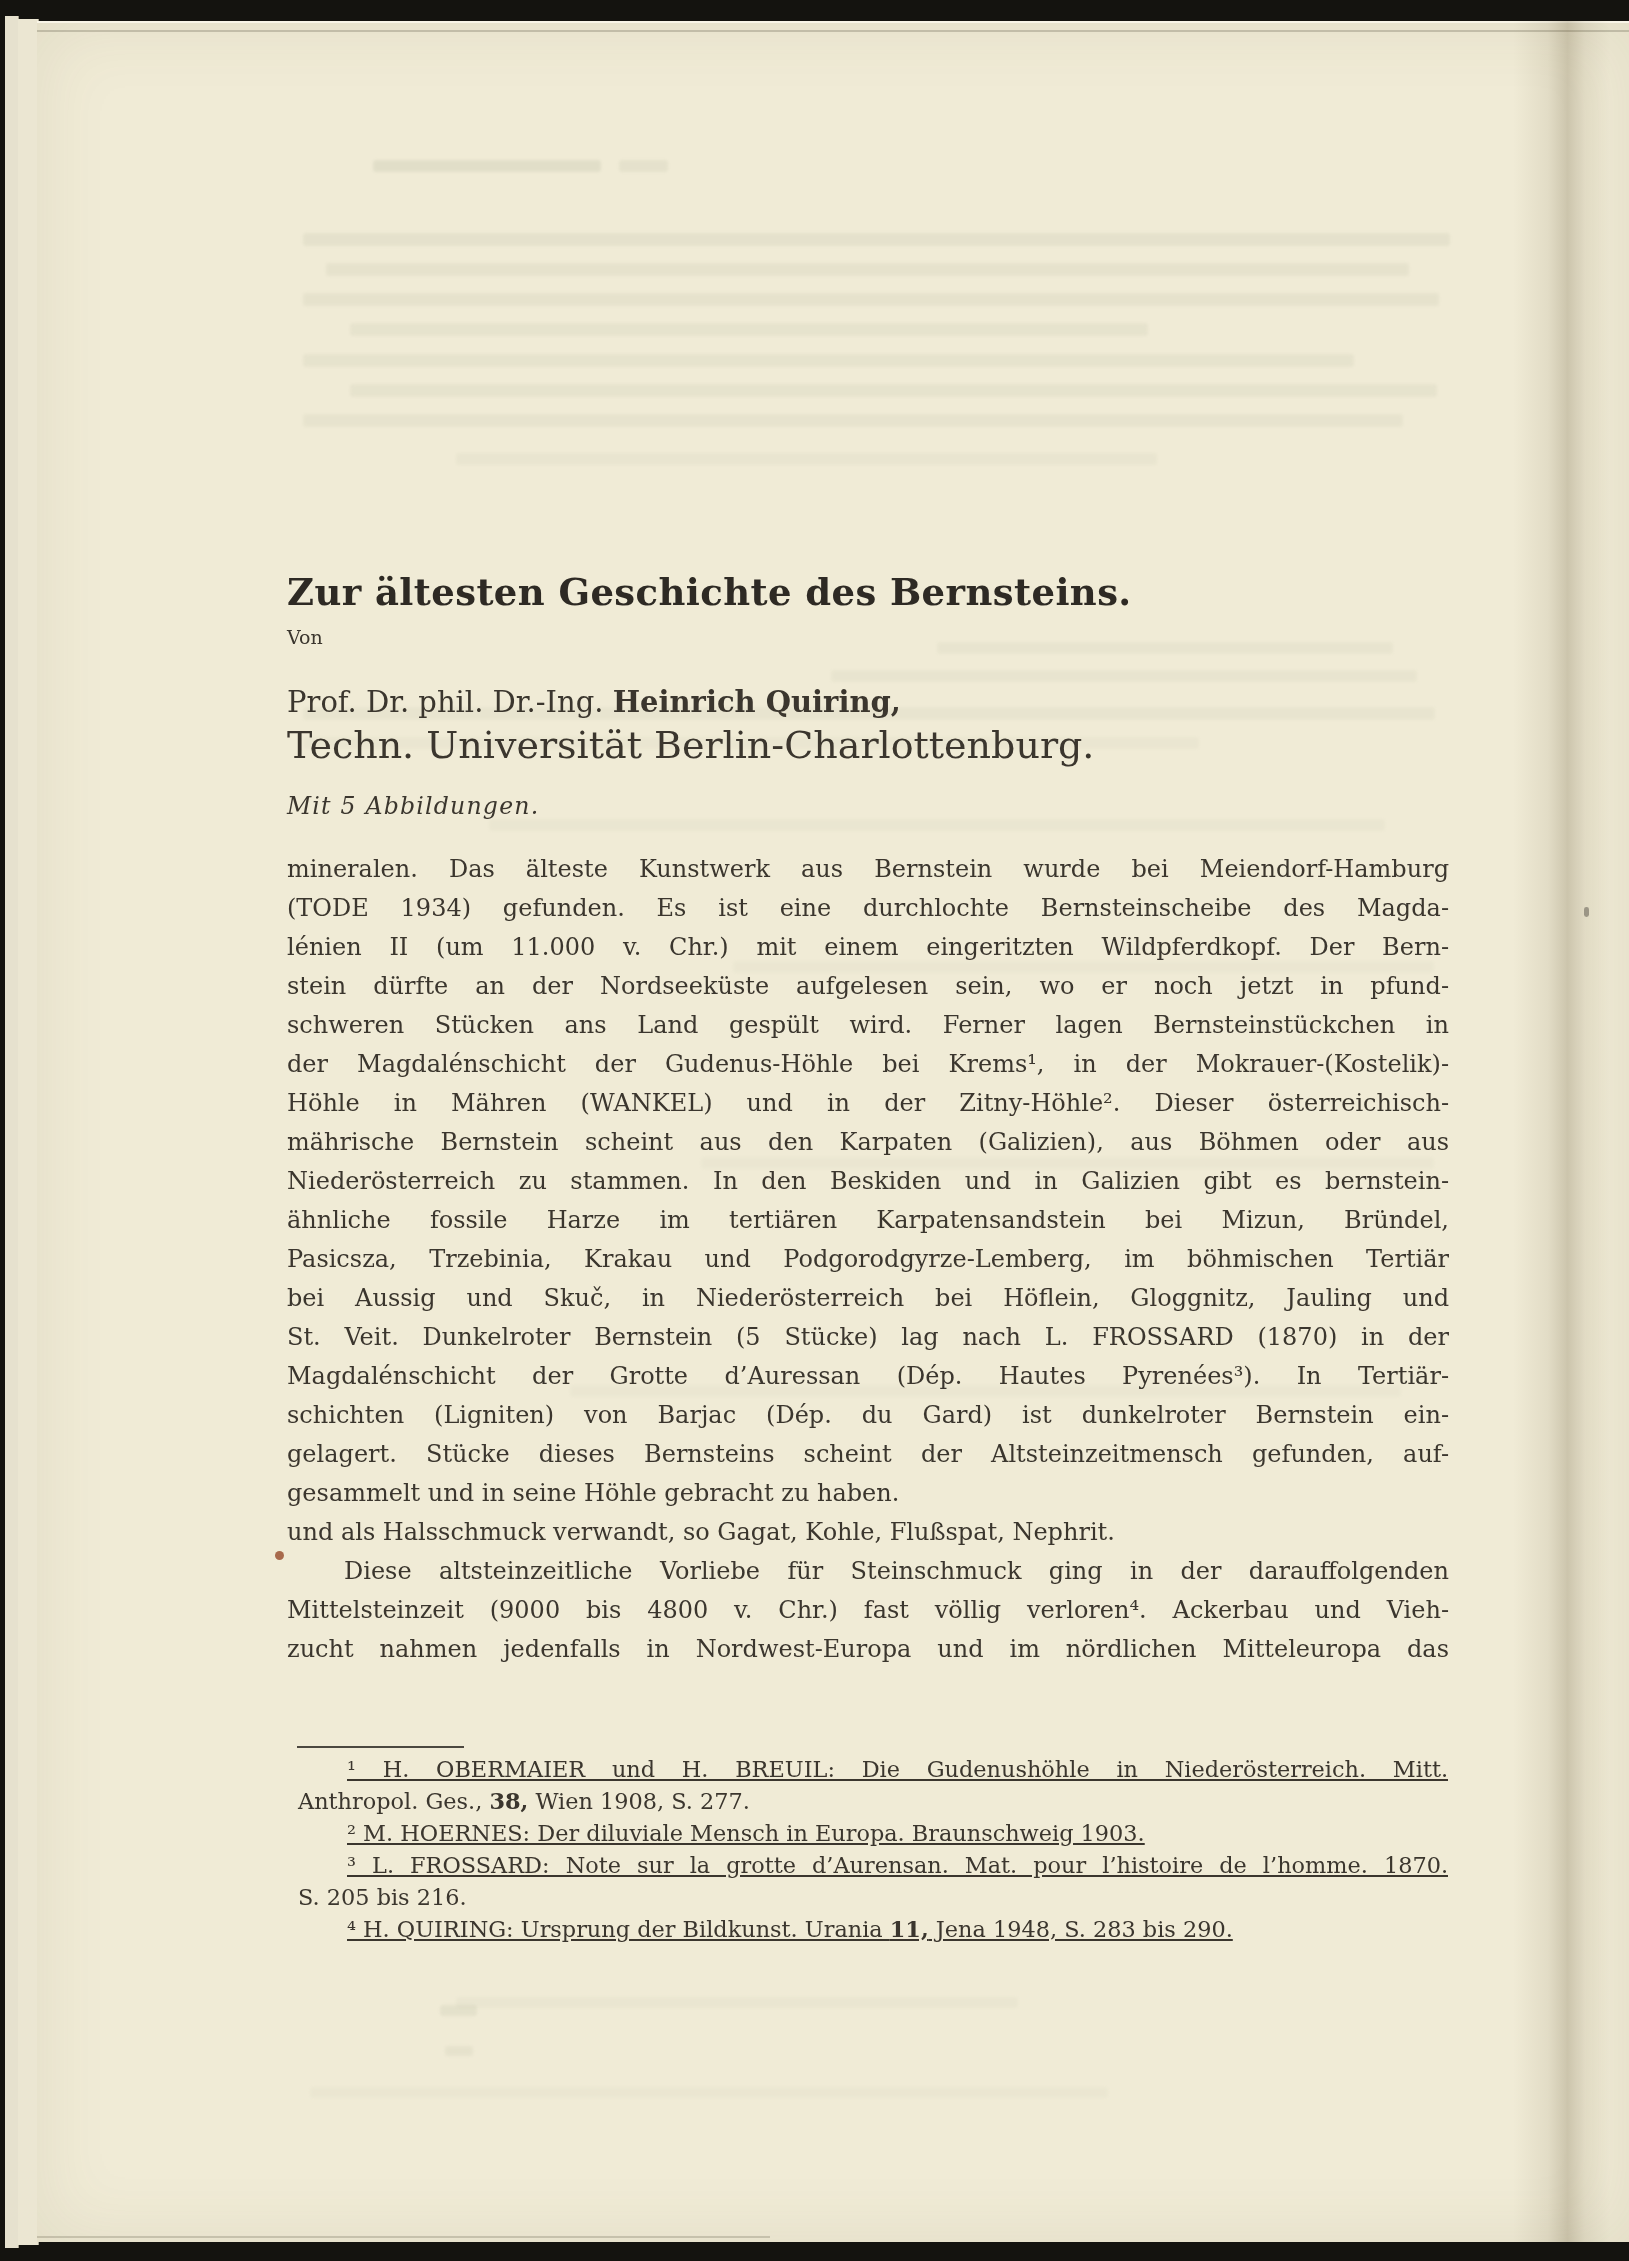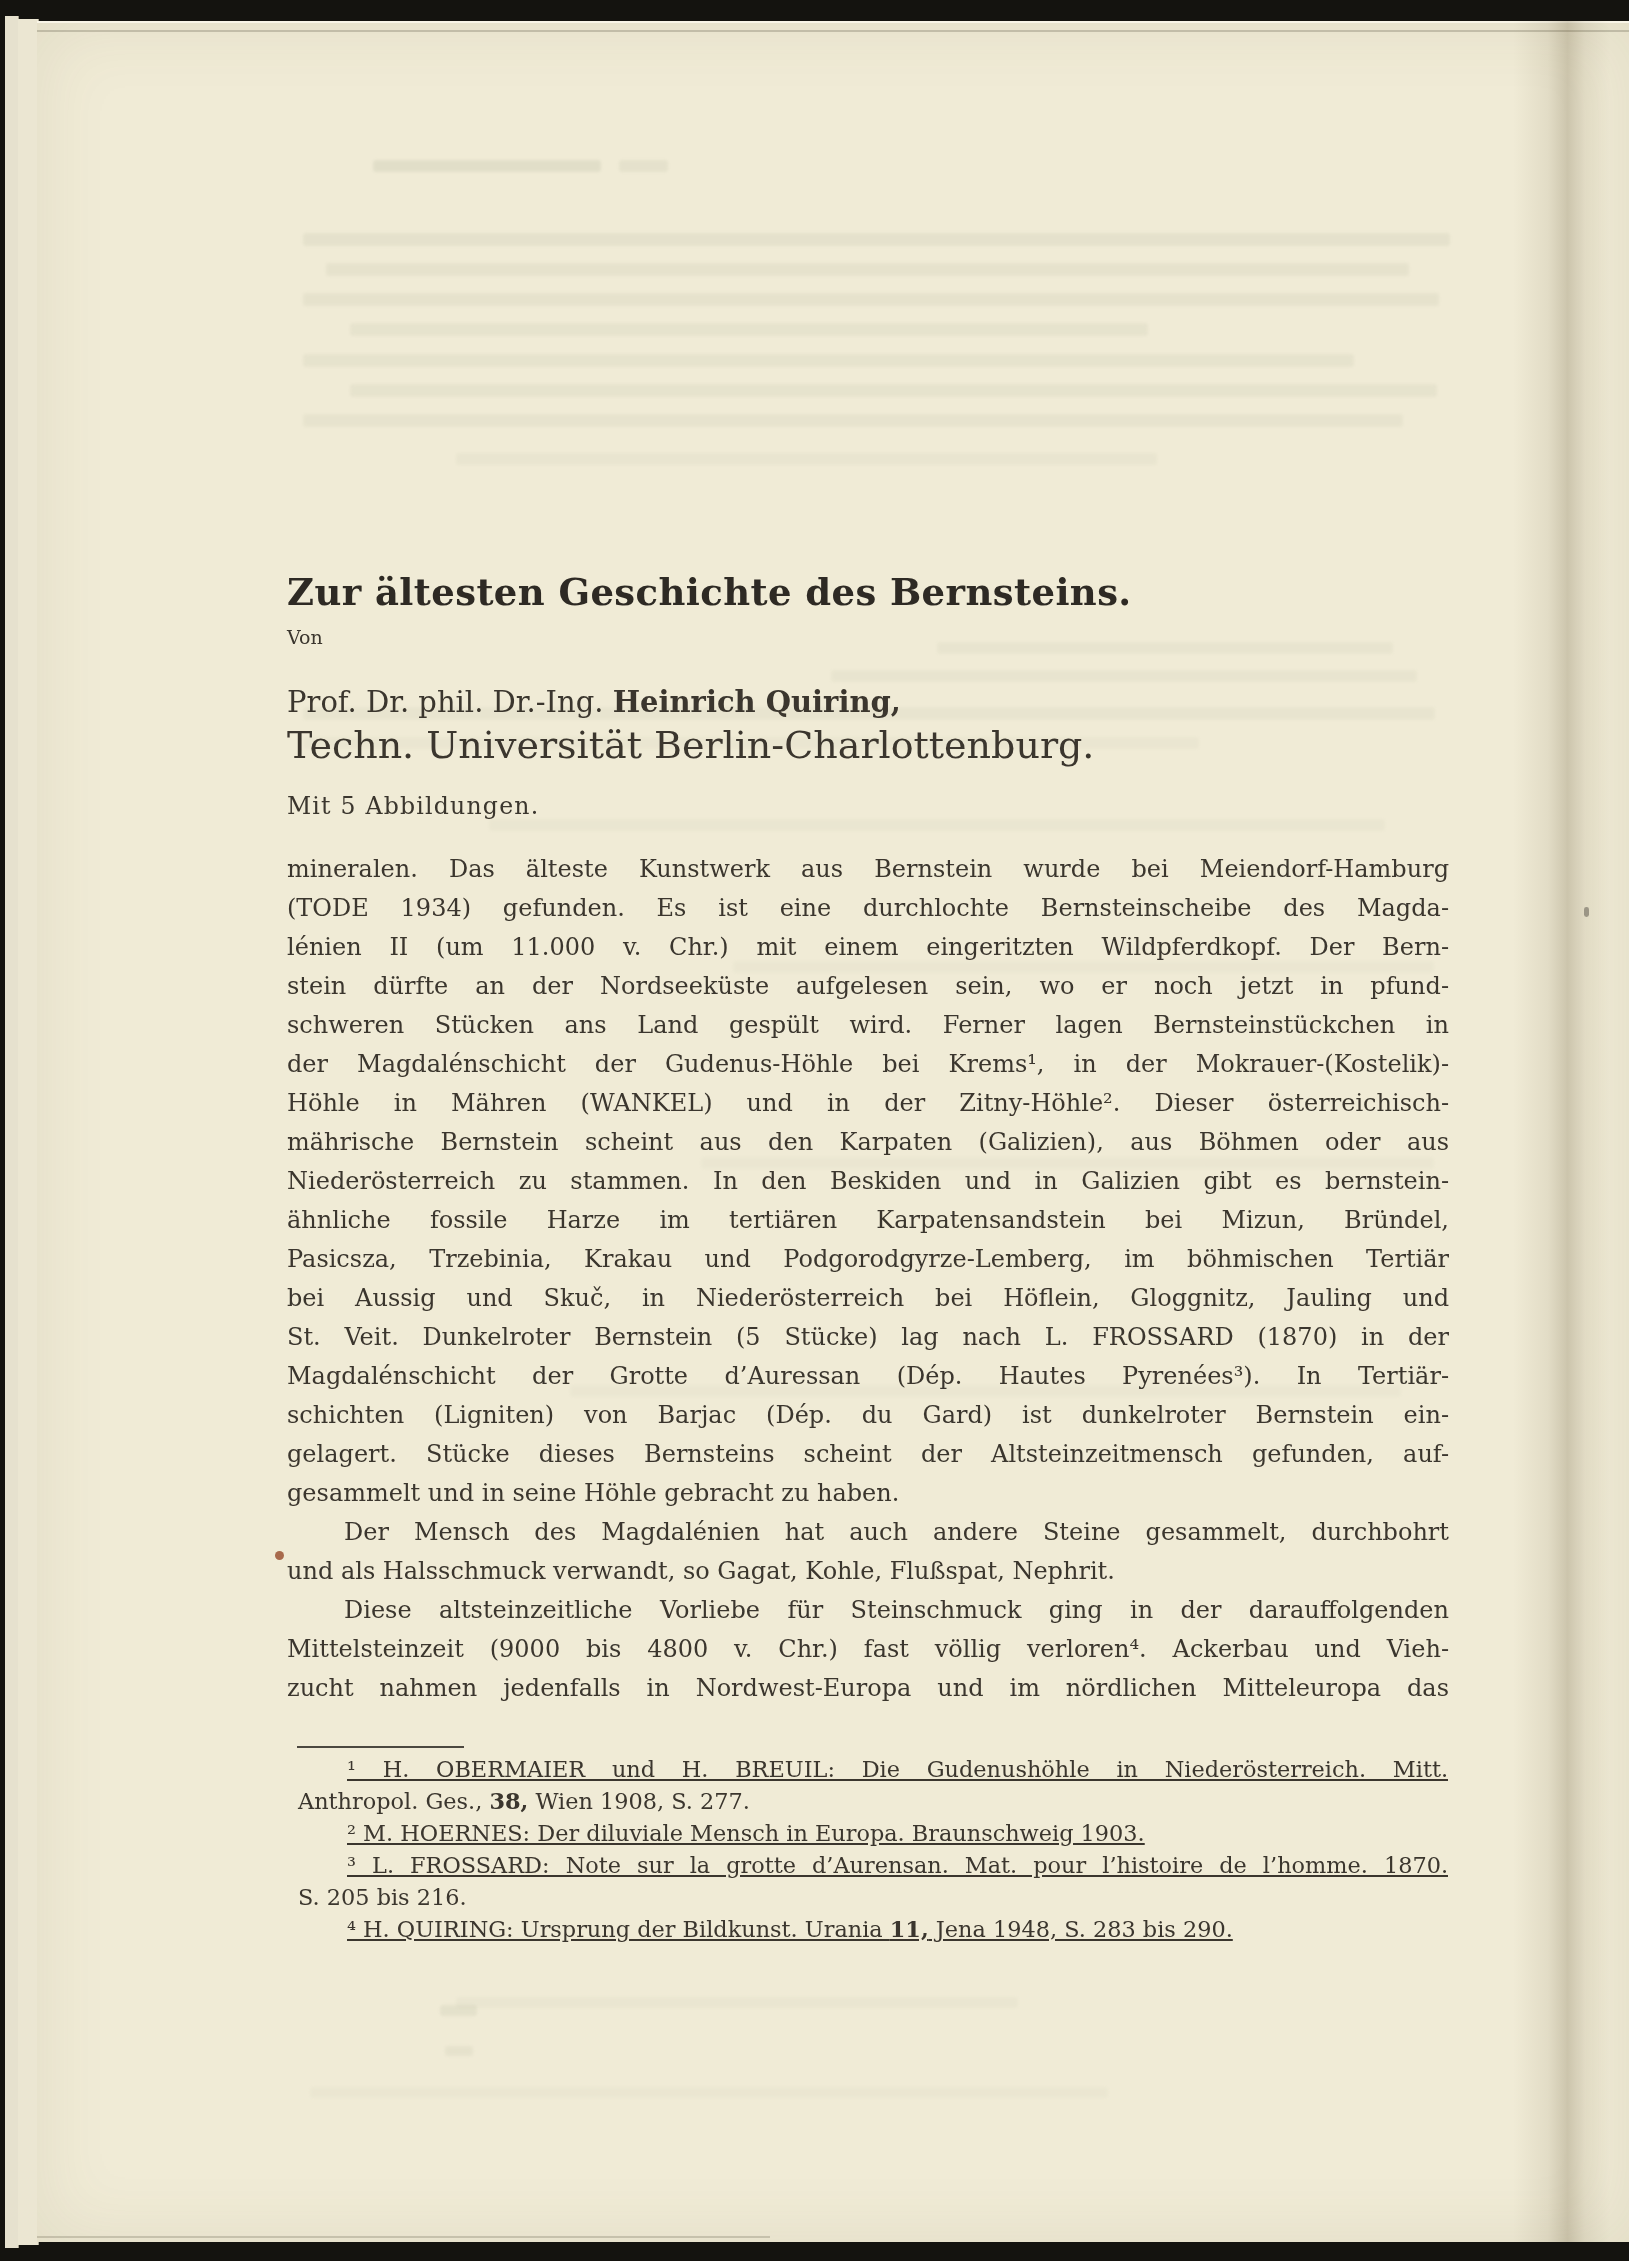--- a/index.html
+++ b/index.html
@@ -33,21 +33,21 @@
   .artifact{position:absolute;z-index:1;}
   
   .content-el{position:absolute;z-index:2;color:#3b362e;}
   .centered{left:287px;width:1162px;text-align:left;}
   .article-title{top:570px;font-size:37px;line-height:44px;font-weight:bold;
     color:#2e2a24;letter-spacing:0.4px;}
   .byline{top:623px;font-size:19px;line-height:29px;}
   .author-line{top:684px;font-size:29px;line-height:36px;}
   .author-name{font-weight:bold;}
   .affiliation{top:727px;font-size:38px;line-height:36px;}
-  .figures-note{top:792px;font-size:23.6px;line-height:29px;letter-spacing:1.2px;}
+  .figures-note{top:792px;font-size:23.6px;line-height:29px;letter-spacing:1.2px;font-style:italic;}
   .body-block{top:850px;left:287px;width:1162px;font-size:24px;line-height:39px;}
   .text-line{text-align:justify;text-align-last:justify;text-justify:inter-word;}
   .text-line.nojust{text-align-last:left;}
   .text-line.indent{text-indent:57px;}
   .footnote-rule{top:1746px;left:297px;width:167px;height:2.4px;background:#4c4840;}
   .fn-block{top:1753px;left:298px;width:1150px;font-size:22.4px;line-height:32px;}
   .fn-line{text-align:justify;text-align-last:justify;text-justify:inter-word;}
   .fn-line.nojust{text-align-last:left;}
   .fn-line.indent{text-indent:49px;text-decoration:underline;}
   .fn-line b{font-weight:bold;}
@@ -82,21 +82,20 @@
       <div class="text-line">ähnliche fossile Harze im tertiären Karpatensandstein bei Mizun, Bründel,</div>
       <div class="text-line">Pasicsza, Trzebinia, Krakau und Podgorodgyrze-Lemberg, im böhmischen Tertiär</div>
       <div class="text-line">bei Aussig und Skuč, in Niederösterreich bei Höflein, Gloggnitz, Jauling und</div>
       <div class="text-line">St. Veit. Dunkelroter Bernstein (5 Stücke) lag nach L. FROSSARD (1870) in der</div>
       <div class="text-line">Magdalénschicht der Grotte d’Auressan (Dép. Hautes Pyrenées³). In Tertiär-</div>
       <div class="text-line">schichten (Ligniten) von Barjac (Dép. du Gard) ist dunkelroter Bernstein ein-</div>
       <div class="text-line">gelagert. Stücke dieses Bernsteins scheint der Altsteinzeitmensch gefunden, auf-</div>
       <div class="text-line nojust">gesammelt und in seine Höhle gebracht zu haben.</div>
     </div>
     <div>
-      <div class="text-line indent">Der Mensch des Magdalénien hat auch andere Steine gesammelt, durchbohrt</div>
       <div class="text-line nojust">und als Halsschmuck verwandt, so Gagat, Kohle, Flußspat, Nephrit.</div>
     </div>
     <div>
       <div class="text-line indent">Diese altsteinzeitliche Vorliebe für Steinschmuck ging in der darauffolgenden</div>
       <div class="text-line">Mittelsteinzeit (9000 bis 4800 v. Chr.) fast völlig verloren⁴. Ackerbau und Vieh-</div>
       <div class="text-line">zucht nahmen jedenfalls in Nordwest-Europa und im nördlichen Mitteleuropa das</div>
     </div>
   </div>
 
 <div class="content-el footnote-rule"></div>

